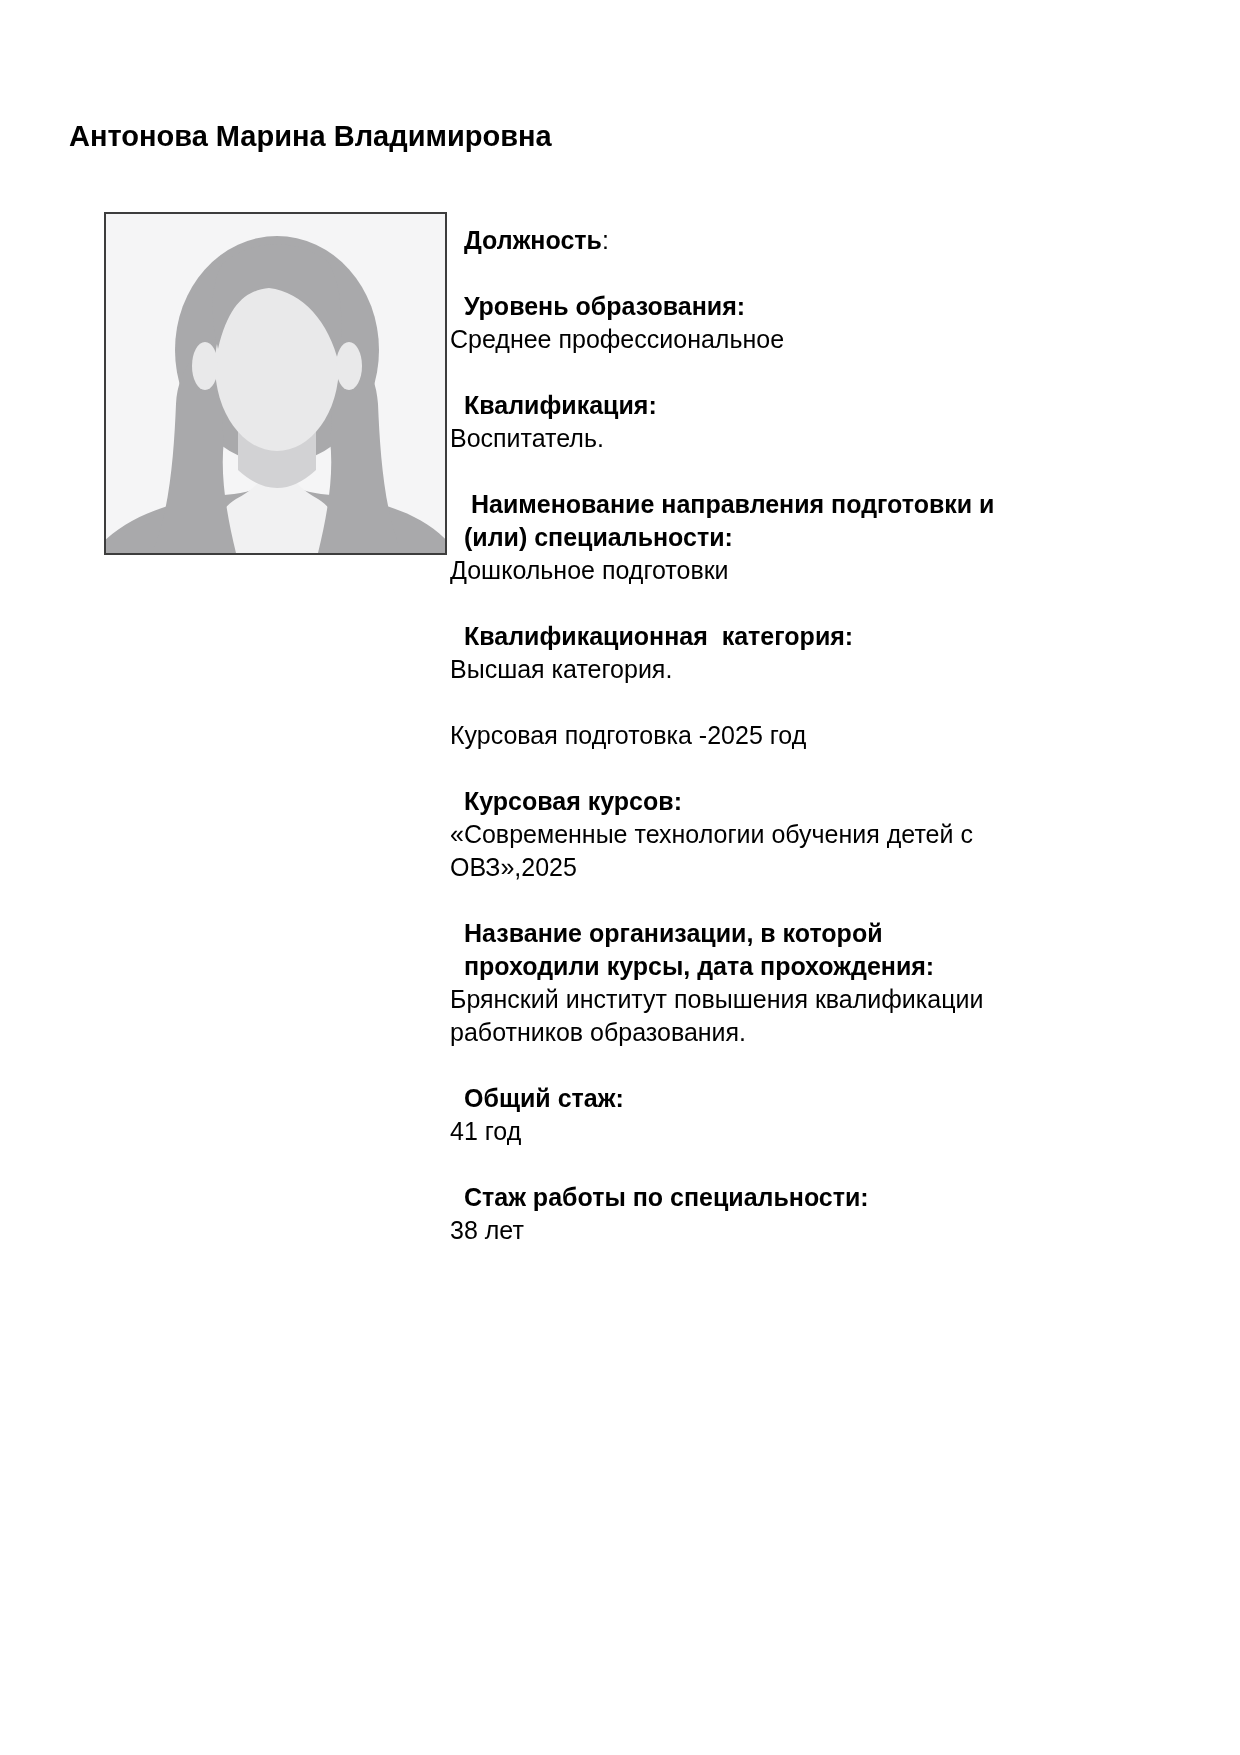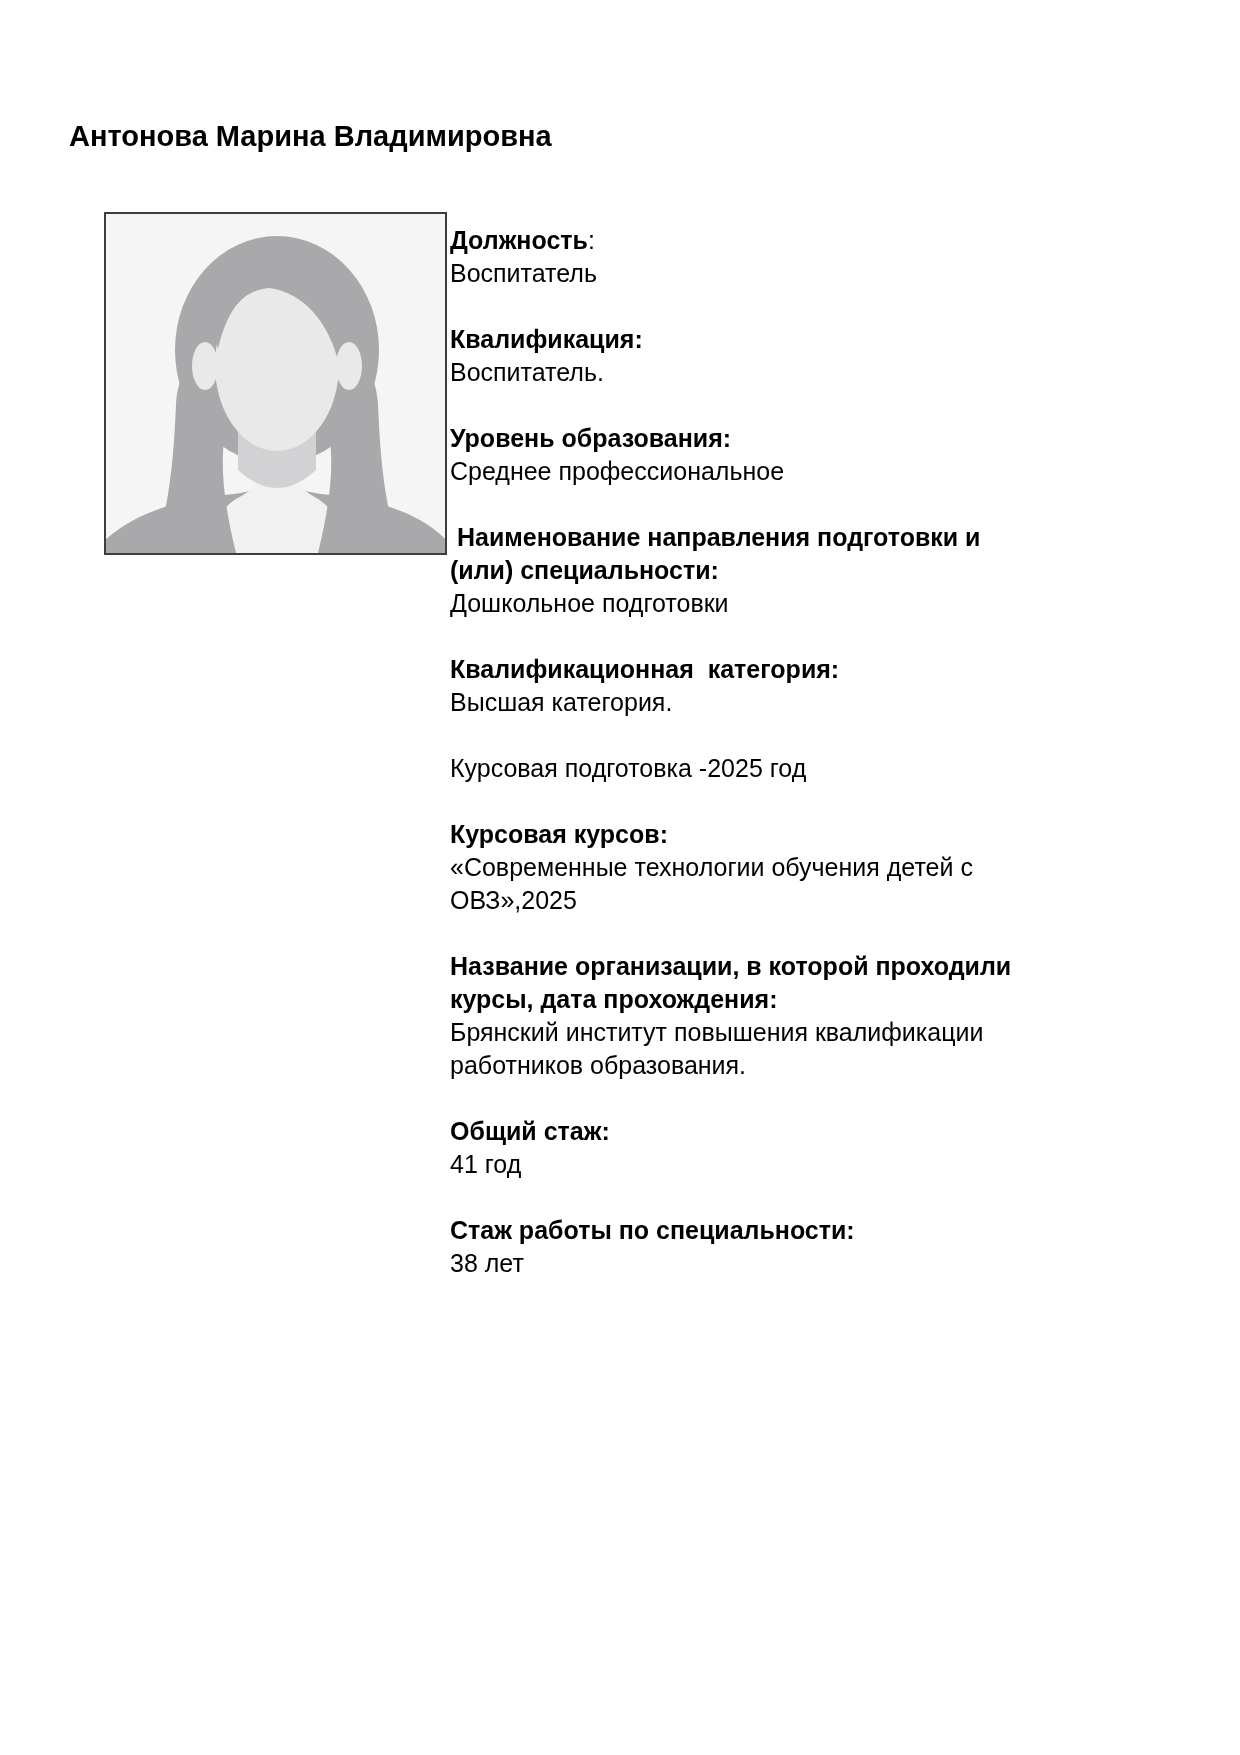--- a/index.html
+++ b/index.html
@@ -34,21 +34,21 @@
   .photo svg { display: block; width: 100%; height: 100%; }
   .fields {
     position: absolute;
     left: 450px;
     top: 224px;
     width: 565px;
     font-size: 25px;
     line-height: 33px;
   }
   .field { margin-bottom: 33px; }
-  .field .label { display: block; font-weight: bold; white-space: pre-wrap; }
+  .field .label { display: block; font-weight: bold; white-space: pre-wrap; margin-left: 14px; }
   .field .label .colon { font-weight: normal; }
   .field .value { display: block; font-weight: normal; white-space: pre-wrap; }
 </style>
 </head>
 <body>
 
 <div class="page">
 
   <h1 class="title">Антонова Марина Владимировна</h1>
 
@@ -73,31 +73,30 @@
 
       <ellipse cx="99" cy="152" rx="13" ry="24" fill="#e9e9ea"></ellipse>
       <ellipse cx="243" cy="152" rx="13" ry="24" fill="#e9e9ea"></ellipse>
     </svg>
   </div>
 
   <div class="fields">
 
     <div class="field">
       <span class="label"><b>Должность</b><span class="colon">:</span></span>
-      <span class="value">Воспитатель</span>
+    </div>
+
+    <div class="field">
+      <span class="label"><b>Уровень образования:</b><span class="colon"></span></span>
+      <span class="value">Среднее профессиональное</span>
     </div>
 
     <div class="field">
       <span class="label"><b>Квалификация:</b><span class="colon"></span></span>
       <span class="value">Воспитатель.</span>
-    </div>
-
-    <div class="field">
-      <span class="label"><b>Уровень образования:</b><span class="colon"></span></span>
-      <span class="value">Среднее профессиональное</span>
     </div>
 
     <div class="field">
       <span class="label"><b> Наименование направления подготовки и (или) специальности:</b><span class="colon"></span></span>
       <span class="value">Дошкольное подготовки</span>
     </div>
 
     <div class="field">
       <span class="label"><b>Квалификационная  категория:</b><span class="colon"></span></span>
       <span class="value">Высшая категория.</span>

